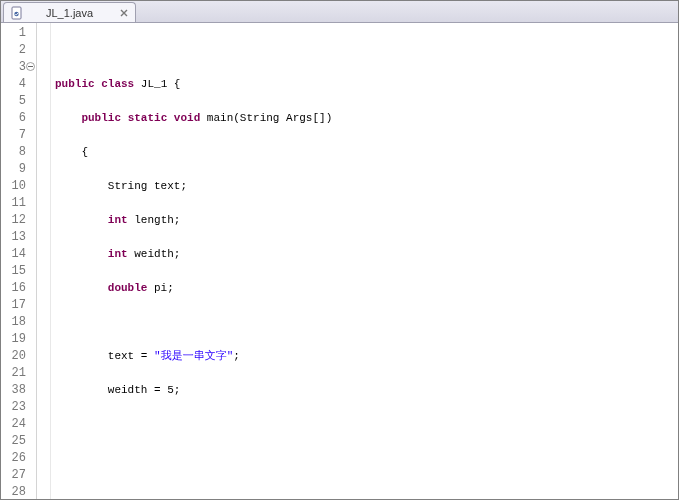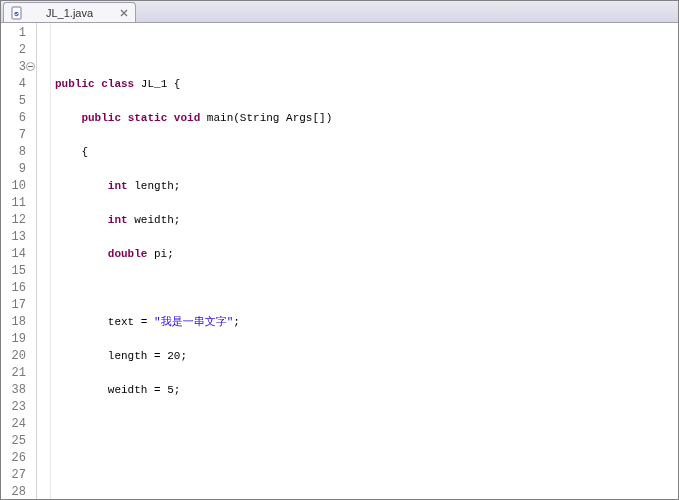--- a/index.html
+++ b/index.html
@@ -152,26 +152,26 @@
       <div class="line-num">26</div>
       <div class="line-num">27</div>
       <div class="line-num">28</div>
     </div>
   <div class="vert-strip"></div>
   <div class="code-area">
 <div class="code-line"><span></span></div>
 <div class="code-line"><span class="kw">public</span> <span class="kw">class</span><span> JL_1 {</span></div>
 <div class="code-line">    <span class="kw">public</span> <span class="kw">static</span> <span class="kw">void</span><span> main(String Args[])</span></div>
 <div class="code-line"><span>    {</span></div>
+<div class="code-line"><span>        String text;</span></div>
 <div class="code-line">        <span class="kw">int</span><span> length;</span></div>
 <div class="code-line">        <span class="kw">int</span><span> weidth;</span></div>
 <div class="code-line">        <span class="kw">double</span><span> pi;</span></div>
 <div class="code-line"><span></span></div>
 <div class="code-line"><span>        text = </span><span class="str">"我是一串文字"</span><span>;</span></div>
-<div class="code-line"><span>        length = 20;</span></div>
 <div class="code-line"><span>        weidth = 5;</span></div>
 
 
 
 
 
 
 
 
 

